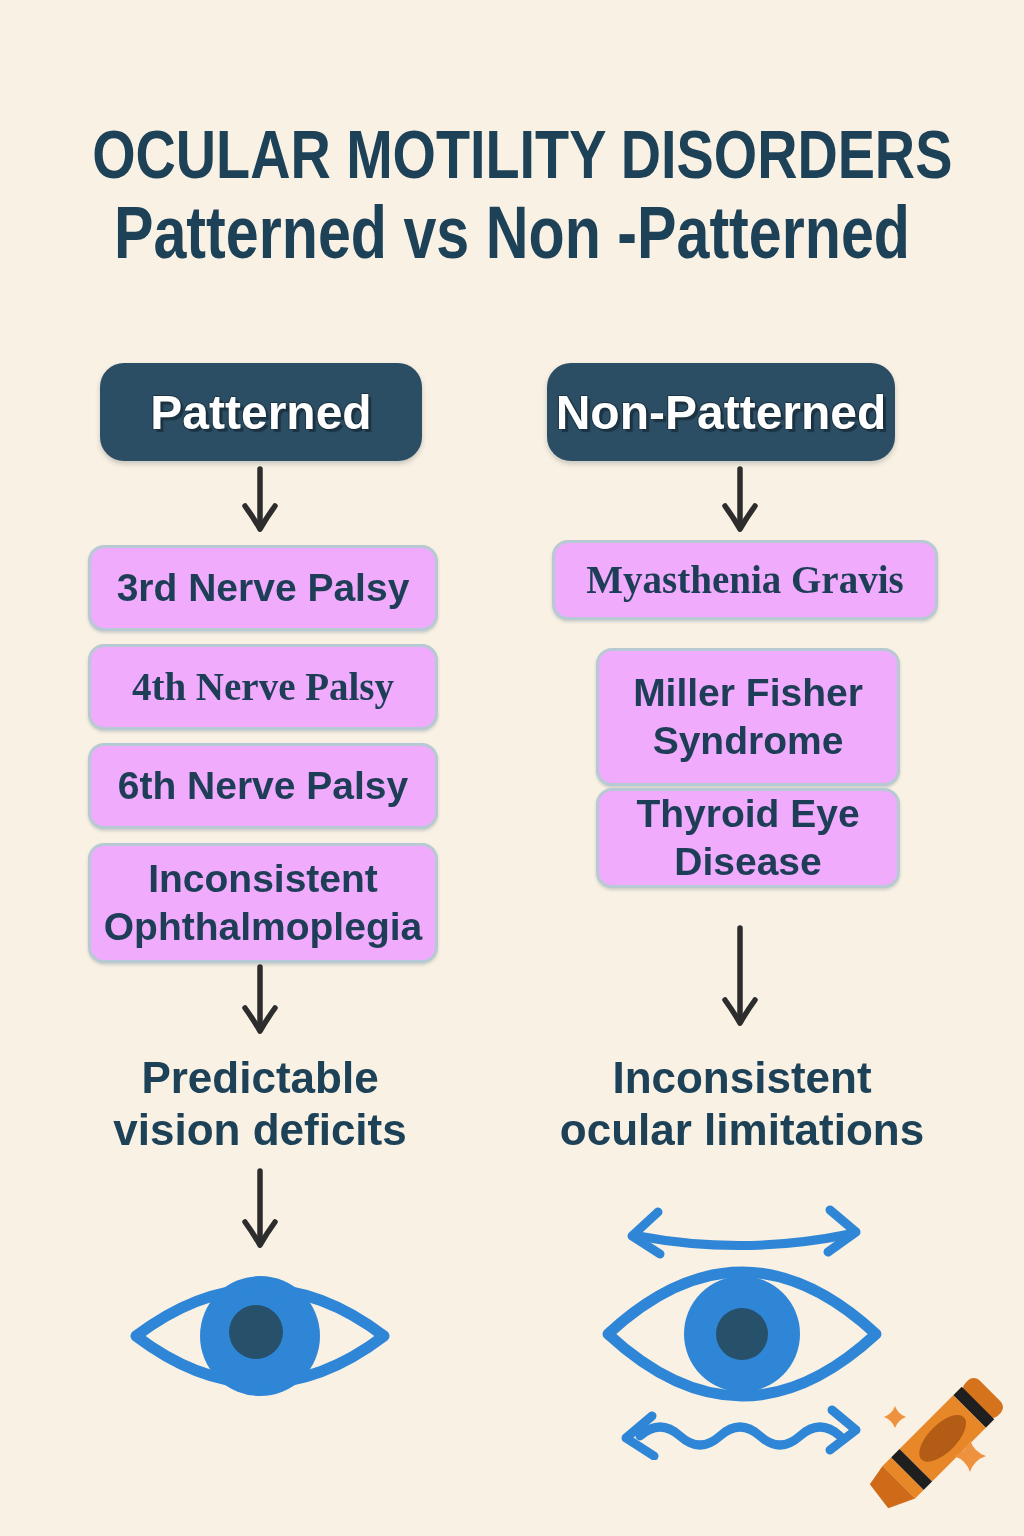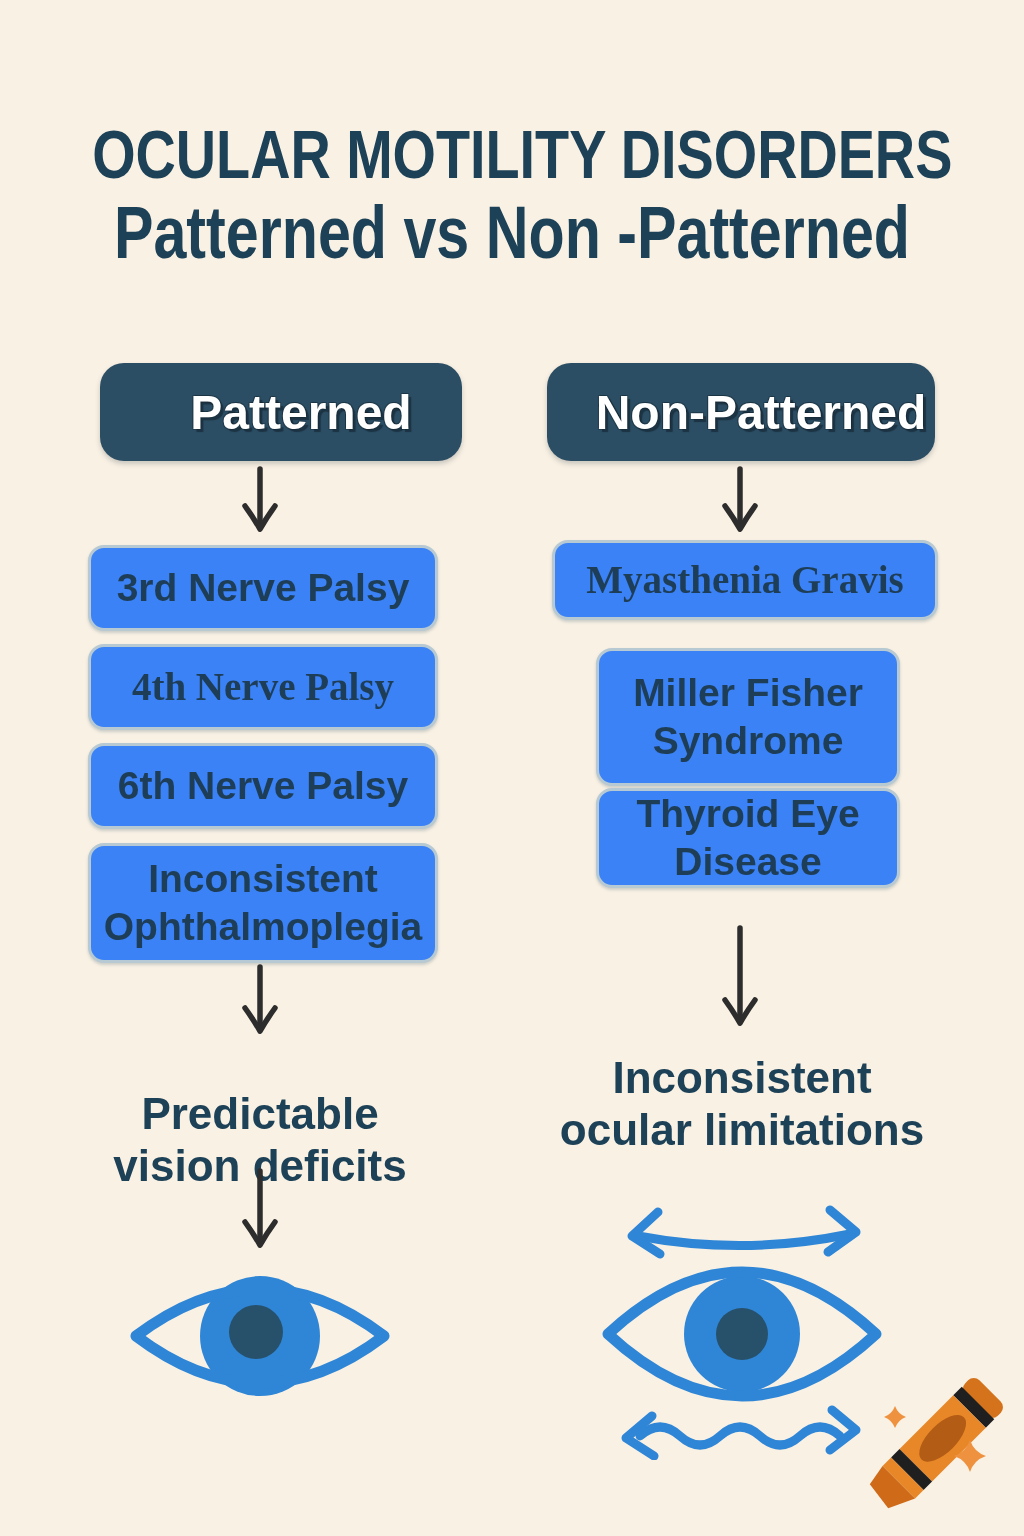--- a/index.html
+++ b/index.html
@@ -18,44 +18,43 @@
     font-size:74px;font-weight:bold;color:#1d4157;white-space:nowrap;
     transform:scaleX(0.80);line-height:1;
   }
   .chip{
     position:absolute;top:363px;height:98px;background:#2c4e64;
     border-radius:24px;color:#ffffff;display:flex;align-items:center;justify-content:center;
     font-size:48px;font-weight:bold;
     text-shadow:3px 3px 1px rgba(12,24,34,0.50), -1px -1px 0 rgba(12,24,34,0.28),
                 1px -1px 0 rgba(12,24,34,0.28), -1px 1px 0 rgba(12,24,34,0.28);
     box-shadow:0 3px 5px rgba(60,70,80,0.25);
-    padding-left:40px;
   }
   .chip-left{left:100px;width:322px;}
   .chip-right{left:547px;width:348px;}
   .box{
-    position:absolute;background:#3b82f6;border:3px solid #b7c9d2;border-radius:16px;
+    position:absolute;background:#f0abfc;border:3px solid #b7c9d2;border-radius:16px;
     color:#1e3d56;font-weight:bold;font-size:39px;line-height:1.22;
     display:flex;align-items:center;justify-content:center;text-align:center;
     box-sizing:border-box;box-shadow:0 2px 3px rgba(120,140,150,0.35);
     padding:4px 10px;
   }
   .bL{left:88px;width:350px;}
   .bL1{top:545px;height:86px;}
   .bL2{top:644px;height:86px;font-family:Liberation Serif, serif;}
   .bL3{top:743px;height:86px;}
   .bL4{top:843px;height:120px;}
   .bR1{left:552px;width:386px;top:540px;height:80px;font-family:Liberation Serif, serif;}
   .bR2{left:596px;width:304px;top:648px;height:138px;}
   .bR3{left:596px;width:304px;top:788px;height:100px;}
   .outcome{
     position:absolute;top:1052px;font-size:44px;font-weight:bold;color:#1d4157;
     text-align:center;line-height:1.18;
   }
-  .outcome-left{left:50px;width:420px;margin-top:36px;}
+  .outcome-left{left:50px;width:420px;}
   .outcome-right{left:532px;width:420px;}
   .varrow{position:absolute;}
   .varrow path{stroke:#2d2d2d;stroke-width:5.5;fill:none;stroke-linecap:round;stroke-linejoin:round;}
   .eyesvg{position:absolute;}
   .blue-stroke{stroke:#2f86d6;fill:none;stroke-linecap:round;stroke-linejoin:round;}
   .crayon{position:absolute;left:852px;top:1356px;}
 </style>
 </head>
 <body>
 

